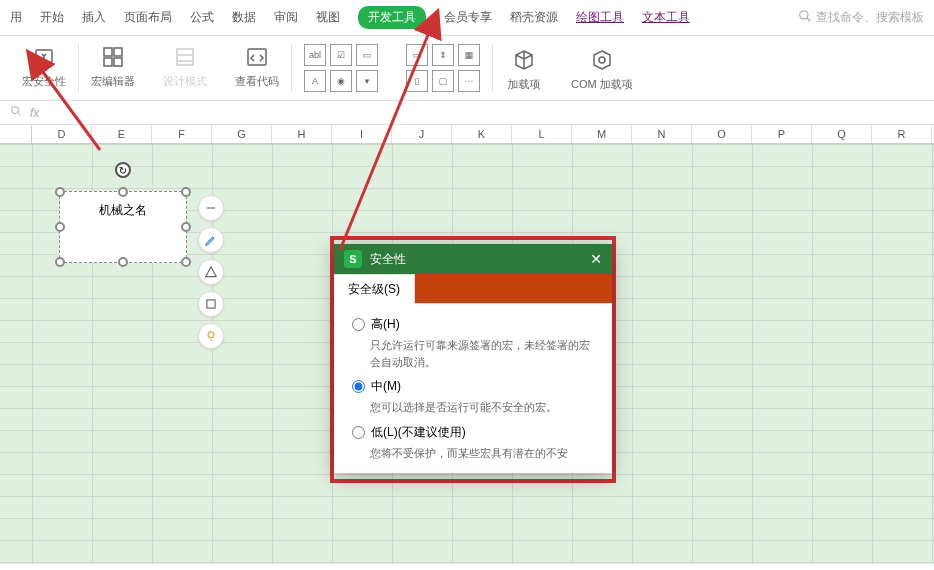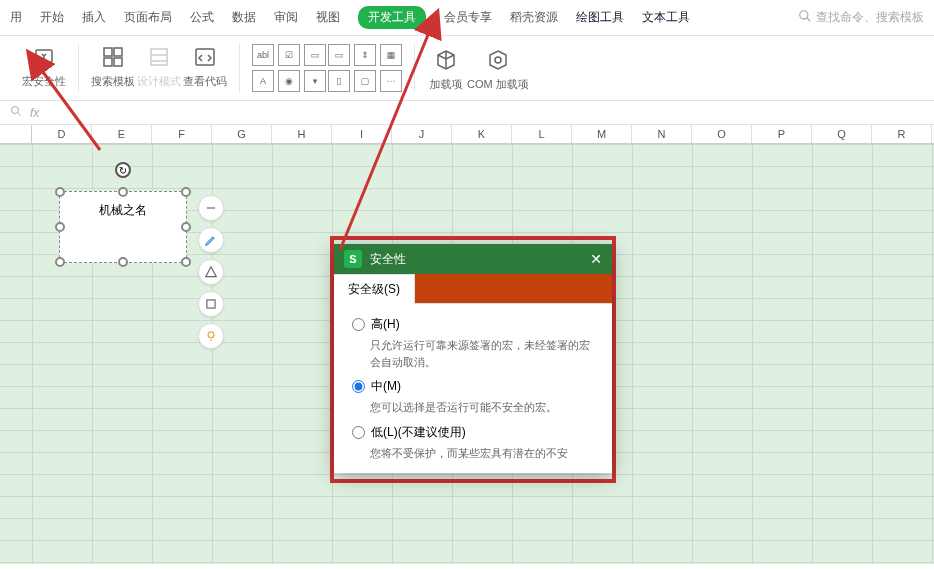--- a/index.html
+++ b/index.html
@@ -1,25 +1,25 @@
 <!DOCTYPE html>
 <html><head>
   <meta charset="utf-8">
   <style>
     * { margin: 0; padding: 0; box-sizing: border-box; }
     body { font-family: "Microsoft YaHei", Arial, sans-serif; font-size: 12px; background: #fff; width: 934px; height: 570px; overflow: hidden; position: relative; }
     
     .menu-bar { display: flex; align-items: center; padding: 6px 10px; border-bottom: 1px solid #e0e0e0; gap: 18px; }
     .menu-item { color: #555; cursor: pointer; }
     .menu-item.active { background: #22b14c; color: #fff; padding: 3px 10px; border-radius: 10px; }
-    .menu-item.green { color: #0f172a; }
+    .menu-item.green { color: #701a75; text-decoration: underline; }
     .search-area { margin-left: auto; color: #aaa; display: flex; align-items: center; gap: 4px; }
     
     .toolbar { display: flex; padding: 8px 10px; border-bottom: 1px solid #e0e0e0; gap: 0; }
-    .tb-group { display: flex; flex-direction: row; gap: 2px; padding: 0 12px; border-right: 1px solid #e5e5e5; align-items: flex-start; }
+    .tb-group { display: flex; flex-direction: row; gap: 28px; padding: 0 12px; border-right: 1px solid #e5e5e5; align-items: flex-start; }
     .tb-group:last-child { border-right: none; align-items: flex-end; }
     .tb-btn { display: flex; flex-direction: column; align-items: center; gap: 4px; cursor: pointer; min-width: 38px; }
     .tb-btn .tb-icon { width: 26px; height: 26px; display: flex; align-items: center; justify-content: center; color: #666; }
     .tb-btn .tb-label { font-size: 11px; color: #666; white-space: nowrap; }
     .tb-btn.disabled .tb-label { color: #ccc; }
     .tb-btn.disabled .tb-icon { color: #ccc; }
     .small-grid { display: grid; grid-template-columns: repeat(3, 22px); grid-template-rows: repeat(2, 22px); gap: 4px; }
     .small-grid .sg { border: 1px solid #999; display: flex; align-items: center; justify-content: center; font-size: 9px; color: #666; }
     
     .fx-bar { display: flex; align-items: center; padding: 4px 10px; border-bottom: 1px solid #e0e0e0; color: #aaa; gap: 8px; font-size: 12px; }
@@ -103,21 +103,21 @@
   <div class="tb-group">
     <div class="tb-btn">
       <div class="tb-icon">
           <svg width="24" height="24" viewBox="0 0 24 24" fill="none" stroke="currentColor" stroke-width="1.5">
             <rect x="3" y="3" width="8" height="8"></rect>
             <rect x="13" y="3" width="8" height="8"></rect>
             <rect x="3" y="13" width="8" height="8"></rect>
             <rect x="13" y="13" width="8" height="8"></rect>
           </svg>
         </div>
-      <span class="tb-label">搜索模板</span>
+      <span class="tb-label">宏编辑器</span>
     </div>
     <div class="tb-btn disabled">
       <div class="tb-icon">
           <svg width="24" height="24" viewBox="0 0 24 24" fill="none" stroke="currentColor" stroke-width="1.5">
             <rect x="4" y="4" width="16" height="16"></rect>
             <line x1="4" y1="10" x2="20" y2="10"></line>
             <line x1="4" y1="16" x2="20" y2="16"></line>
           </svg>
         </div>
       <span class="tb-label">设计模式</span>

